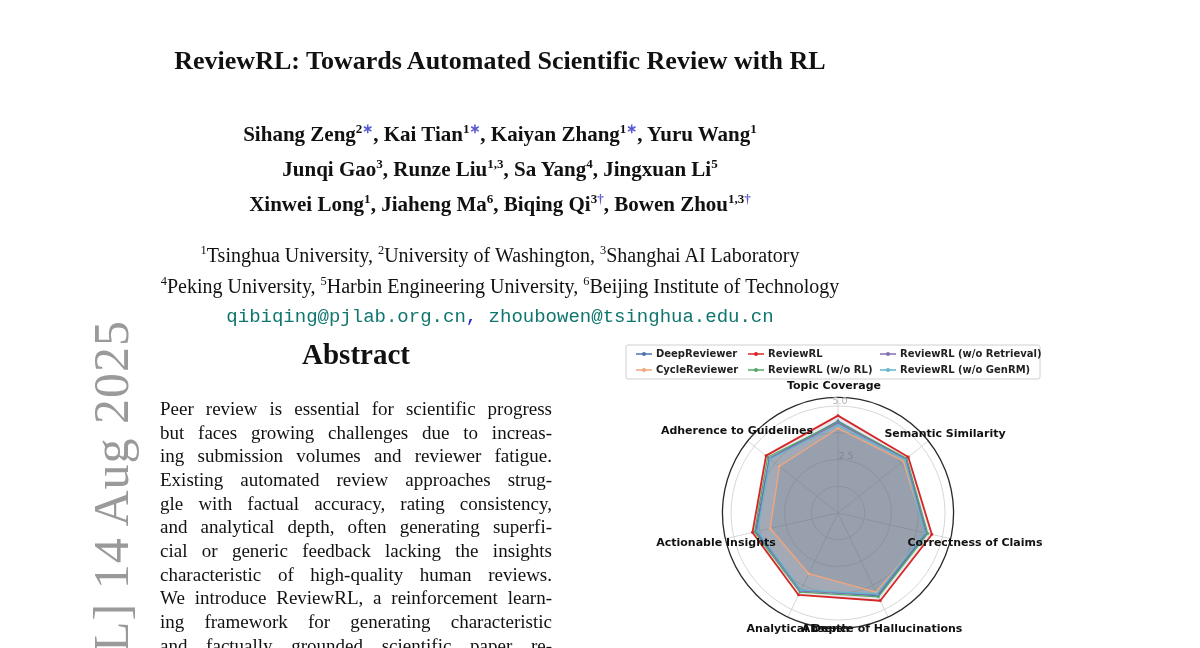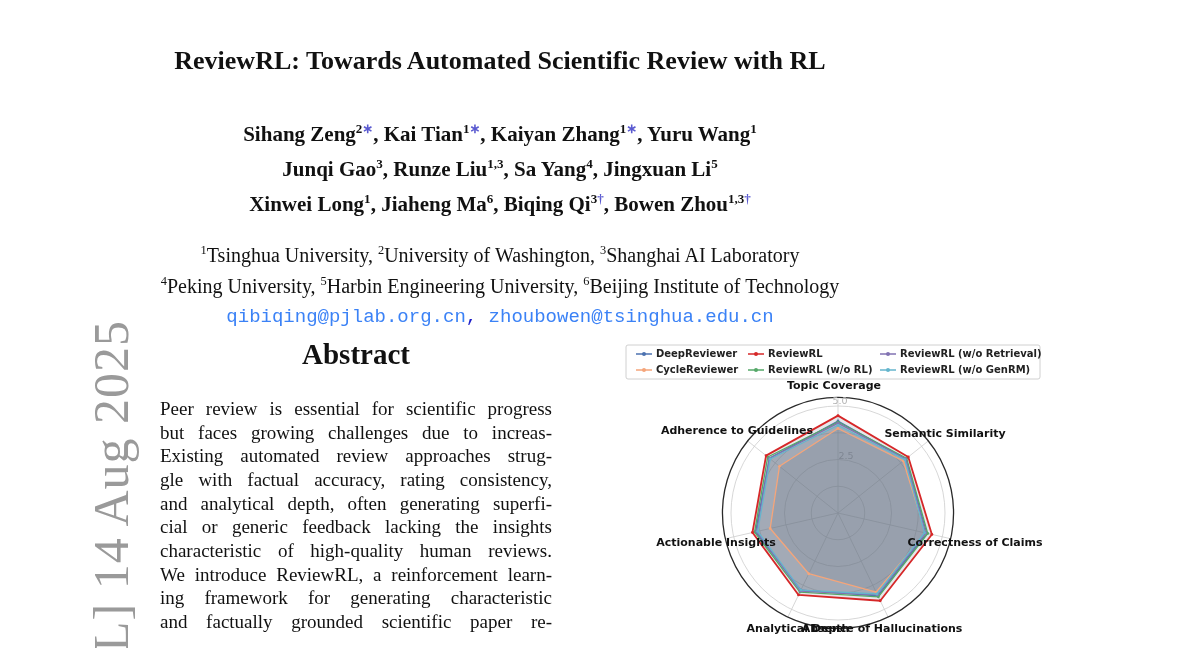--- a/index.html
+++ b/index.html
@@ -11,21 +11,21 @@
     font-family:"Liberation Serif", serif;letter-spacing:1px;}
 
   .header{position:absolute;left:0;top:46px;width:988px;text-align:center;padding-left:12px;box-sizing:border-box;}
   .title{font-size:26px;font-weight:bold;line-height:30px;}
   .authors{margin-top:38px;font-size:21px;font-weight:bold;line-height:30px;}
   .authors sup{font-size:0.62em;}
   .mark{color:#5a5ad0;}
   .affils{margin-top:18px;font-size:20px;line-height:26.5px;}
   .affils sup{font-size:0.62em;}
   .emails{margin-top:7px;font-size:19px;font-family:"Liberation Mono", monospace;color:#1d1dc8;}
-  .emails a{color:#3b82f6;text-decoration:none;}
+  .emails a{color:#0f766e;text-decoration:none;}
 
   .abstract-col{position:absolute;left:160px;top:338px;width:392px;}
   .abstract-head{text-align:center;font-size:29px;font-weight:bold;}
   .abstract-body{margin-top:26px;font-size:19px;line-height:23.65px;}
   .abs-line{text-align:justify;text-align-last:justify;white-space:normal;}
 
   .figure{position:absolute;left:618px;top:330px;width:580px;height:318px;}
   svg text{font-family:"DejaVu Sans", sans-serif;}
 </style>
 </head>
@@ -45,20 +45,21 @@
       <div><sup>4</sup>Peking University, <sup>5</sup>Harbin Engineering University, <sup>6</sup>Beijing Institute of Technology</div>
     </div>
   <div class="emails" id="emails"><a href="#">qibiqing@pjlab.org.cn</a>, <a href="#">zhoubowen@tsinghua.edu.cn</a></div>
 </div>
 
 <div class="abstract-col">
   <div class="abstract-head">Abstract</div>
   <div class="abstract-body" id="abs-body">
       <div class="abs-line">Peer review is essential for scientific progress</div>
       <div class="abs-line">but faces growing challenges due to increas-</div>
+      <div class="abs-line">ing submission volumes and reviewer fatigue.</div>
       <div class="abs-line">Existing automated review approaches strug-</div>
       <div class="abs-line">gle with factual accuracy, rating consistency,</div>
       <div class="abs-line">and analytical depth, often generating superfi-</div>
       <div class="abs-line">cial or generic feedback lacking the insights</div>
       <div class="abs-line">characteristic of high-quality human reviews.</div>
       <div class="abs-line">We introduce ReviewRL, a reinforcement learn-</div>
       <div class="abs-line">ing framework for generating characteristic</div>
       <div class="abs-line">and factually grounded scientific paper re-</div>
     </div>
 </div>

